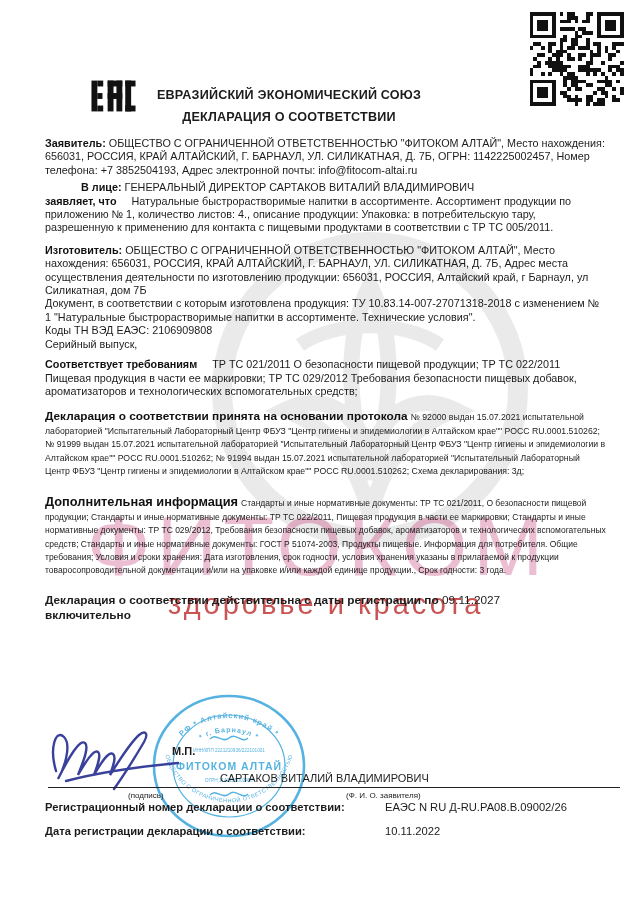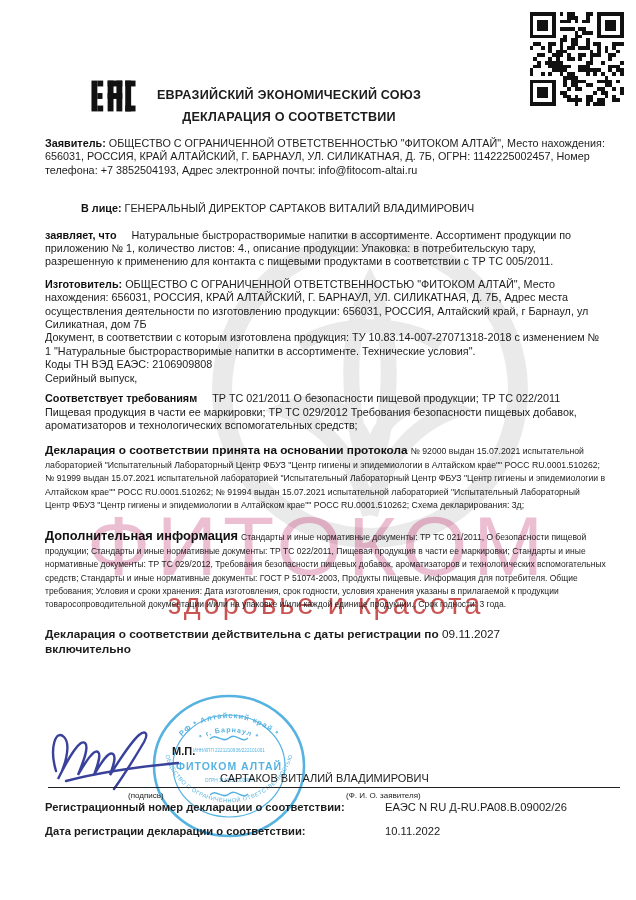--- a/index.html
+++ b/index.html
@@ -24,22 +24,22 @@
   .eac{position:absolute; left:90px; top:73px; width:47px; height:46px; z-index:1;}
   .qr{position:absolute; left:528px; top:12px; width:97px; height:94px; z-index:1;}
   .title{position:absolute; left:0; width:578px; text-align:center; font-weight:bold; font-size:12.6px; letter-spacing:.2px; z-index:1;}
   .t1{top:88px;}
   .t2{top:110px;}
   
   .content{position:absolute; left:45px; top:133px; width:561px; z-index:1;}
   .para{font-size:10.8px; line-height:13.4px; margin:0;}
   .para b{color:#111;}
   .p-applicant{margin-top:4px;}
-  .p-representative{margin-top:25px;padding-left:36px;}
-  .p-declares{margin-top:13px;}
+  .p-representative{margin-top:4px;padding-left:36px;}
+  .p-declares{}
   .p-manufacturer{margin-top:9px;}
   .p-compliance{margin-top:7px;}
   .p-basis{margin-top:12px;}
   .p-additional{margin-top:18px;}
   .p-validity{margin-top:16px; font-size:11.8px; font-weight:bold; line-height:15px; width:540px;}
   .p-validity .plain{font-weight:normal;}
   .block{display:block;}
   .gap{margin-right:12px;}
   .p-basis b{font-size:11.8px;}
   .p-basis .small{font-size:8.7px; line-height:10.4px;}

